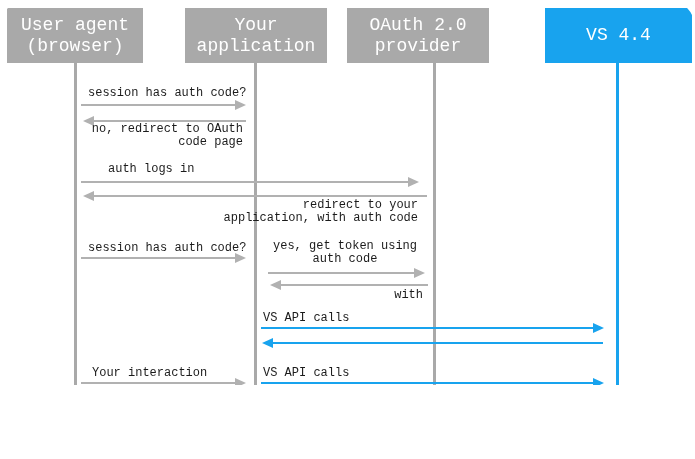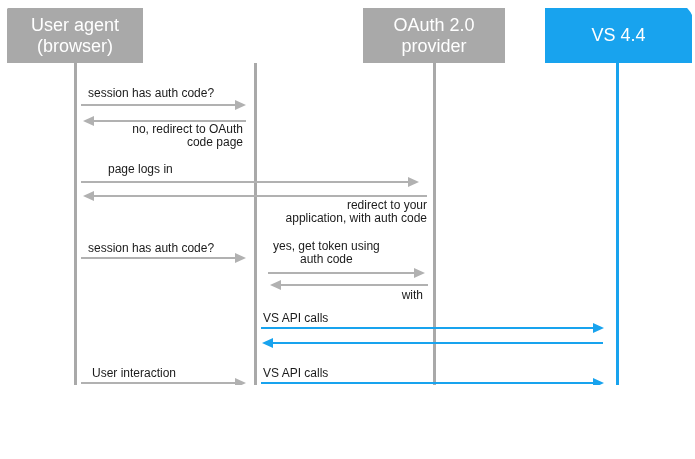--- a/index.html
+++ b/index.html
@@ -1,35 +1,35 @@
 <!DOCTYPE html>
 <html style="--bg: #ffffff; --actor-gray: #a9a9a9; --accent: #18a3ee; --arrow-gray: #b1b1b1; --line-gray: #a9a9a9; --label-text: #1b1b1b; --actor-text: #ffffff;"><head>
 <meta charset="utf-8">
 <style>
   html,body{margin:0;padding:0;background:#ffffff;}
   #canvas{
     position:relative;
     width:695px;height:385px;
     background:var(--bg,#ffffff);
-    font-family:Liberation Sans, sans-serif;
+    font-family:Liberation Mono, monospace;
     overflow:hidden;
     border-radius:27px;
   }
   .actor{
     position:absolute;top:8px;height:55px;
     display:flex;align-items:center;justify-content:center;
     text-align:center;font-size:18px;line-height:21px;
     color:var(--actor-text,#ffffff);
     white-space:pre-line;
   }
   .actor.gray{background:var(--actor-gray,#a9a9a9);}
   .actor.blue{background:var(--accent,#18a3ee);}
   .a1{left:7px;width:136px;}
   .a2{left:185px;width:142px;}
-  .a3{left:363px;width:142px;text-align:center;}
+  .a3{left:347px;width:142px;text-align:center;}
   .a4{left:545px;width:147px;}
   .lifeline{position:absolute;top:63px;height:386px;width:3px;}
   .lifeline.gray{background:var(--line-gray,#a9a9a9);}
   .lifeline.blue{background:var(--accent,#18a3ee);}
   .l1{left:74px;}
   .l2{left:254px;}
   .l3{left:433px;}
   .l4{left:616px;}
   .msg-line{position:absolute;height:2px;}
   .msg-line.gray{background:var(--arrow-gray,#b1b1b1);}
@@ -45,62 +45,64 @@
   }
   .msg-label.r{text-align:right;}
 </style>
 </head>
 <body>
 
 <div id="canvas">
 
   <div class="actor gray a1">User agent
 (browser)</div>
+  <div class="actor gray a2">Your
+application</div>
   <div class="actor gray a3">OAuth 2.0
 provider</div>
   <div class="actor blue a4">VS 4.4</div>
 
   <div class="lifeline gray l1"></div>
   <div class="lifeline gray l2"></div>
   <div class="lifeline gray l3"></div>
   <div class="lifeline blue l4"></div>
 
   <div id="messages">
       <div class="msg-line gray" style="left: 81px; width: 156px; top: 104px;"></div>
       <div class="msg-head right gray" style="left: 235px; top: 100px;"></div>
       <div class="msg-label" style="left: 88px; top: 87px;">session has auth code?</div>
       <div class="msg-line gray" style="left: 92px; width: 154px; top: 120px;"></div>
       <div class="msg-head left gray" style="left: 83px; top: 116px;"></div>
       <div class="msg-label r" style="right: 452px; top: 123px;">no, redirect to OAuth
 code page</div>
       <div class="msg-line gray" style="left: 81px; width: 329px; top: 181px;"></div>
       <div class="msg-head right gray" style="left: 408px; top: 177px;"></div>
-      <div class="msg-label" style="left: 108px; top: 163px;">page logs in</div>
+      <div class="msg-label" style="left: 108px; top: 163px;">auth logs in</div>
       <div class="msg-line gray" style="left: 92px; width: 335px; top: 195px;"></div>
       <div class="msg-head left gray" style="left: 83px; top: 191px;"></div>
-      <div class="msg-label r" style="right: 268px; top: 199px;">redirect to your
+      <div class="msg-label r" style="right: 277px; top: 199px;">redirect to your
 application, with auth code</div>
       <div class="msg-line gray" style="left: 81px; width: 156px; top: 257px;"></div>
       <div class="msg-head right gray" style="left: 235px; top: 253px;"></div>
       <div class="msg-label" style="left: 88px; top: 242px;">session has auth code?</div>
       <div class="msg-line gray" style="left: 268px; width: 148px; top: 272px;"></div>
       <div class="msg-head right gray" style="left: 414px; top: 268px;"></div>
       <div class="msg-label" style="left: 273px; top: 240px; text-align: center;">yes, get token using
 auth code</div>
       <div class="msg-line gray" style="left: 279px; width: 149px; top: 284px;"></div>
       <div class="msg-head left gray" style="left: 270px; top: 280px;"></div>
       <div class="msg-label r" style="right: 272px; top: 289px;">with</div>
       <div class="msg-line blue" style="left: 261px; width: 334px; top: 327px;"></div>
       <div class="msg-head right blue" style="left: 593px; top: 323px;"></div>
       <div class="msg-label" style="left: 263px; top: 312px;">VS API calls</div>
       <div class="msg-line blue" style="left: 271px; width: 332px; top: 342px;"></div>
       <div class="msg-head left blue" style="left: 262px; top: 338px;"></div>
       <div class="msg-line gray" style="left: 81px; width: 156px; top: 382px;"></div>
       <div class="msg-head right gray" style="left: 235px; top: 378px;"></div>
-      <div class="msg-label" style="left: 92px; top: 367px;">User interaction</div>
+      <div class="msg-label" style="left: 92px; top: 367px;">Your interaction</div>
       <div class="msg-line blue" style="left: 261px; width: 334px; top: 382px;"></div>
       <div class="msg-head right blue" style="left: 593px; top: 378px;"></div>
       <div class="msg-label" style="left: 263px; top: 367px;">VS API calls</div>
       <div class="msg-line gray" style="left: 92px; width: 154px; top: 397px;"></div>
       <div class="msg-head left gray" style="left: 83px; top: 393px;"></div>
       <div class="msg-line blue" style="left: 271px; width: 332px; top: 397px;"></div>
       <div class="msg-head left blue" style="left: 262px; top: 393px;"></div>
       <div class="msg-line gray" style="left: 83px; width: 152px; top: 427px;"></div>
       <div class="msg-head right gray" style="left: 233px; top: 423px;"></div>
       <div class="msg-line gray" style="left: 94px; width: 150px; top: 440px;"></div>

